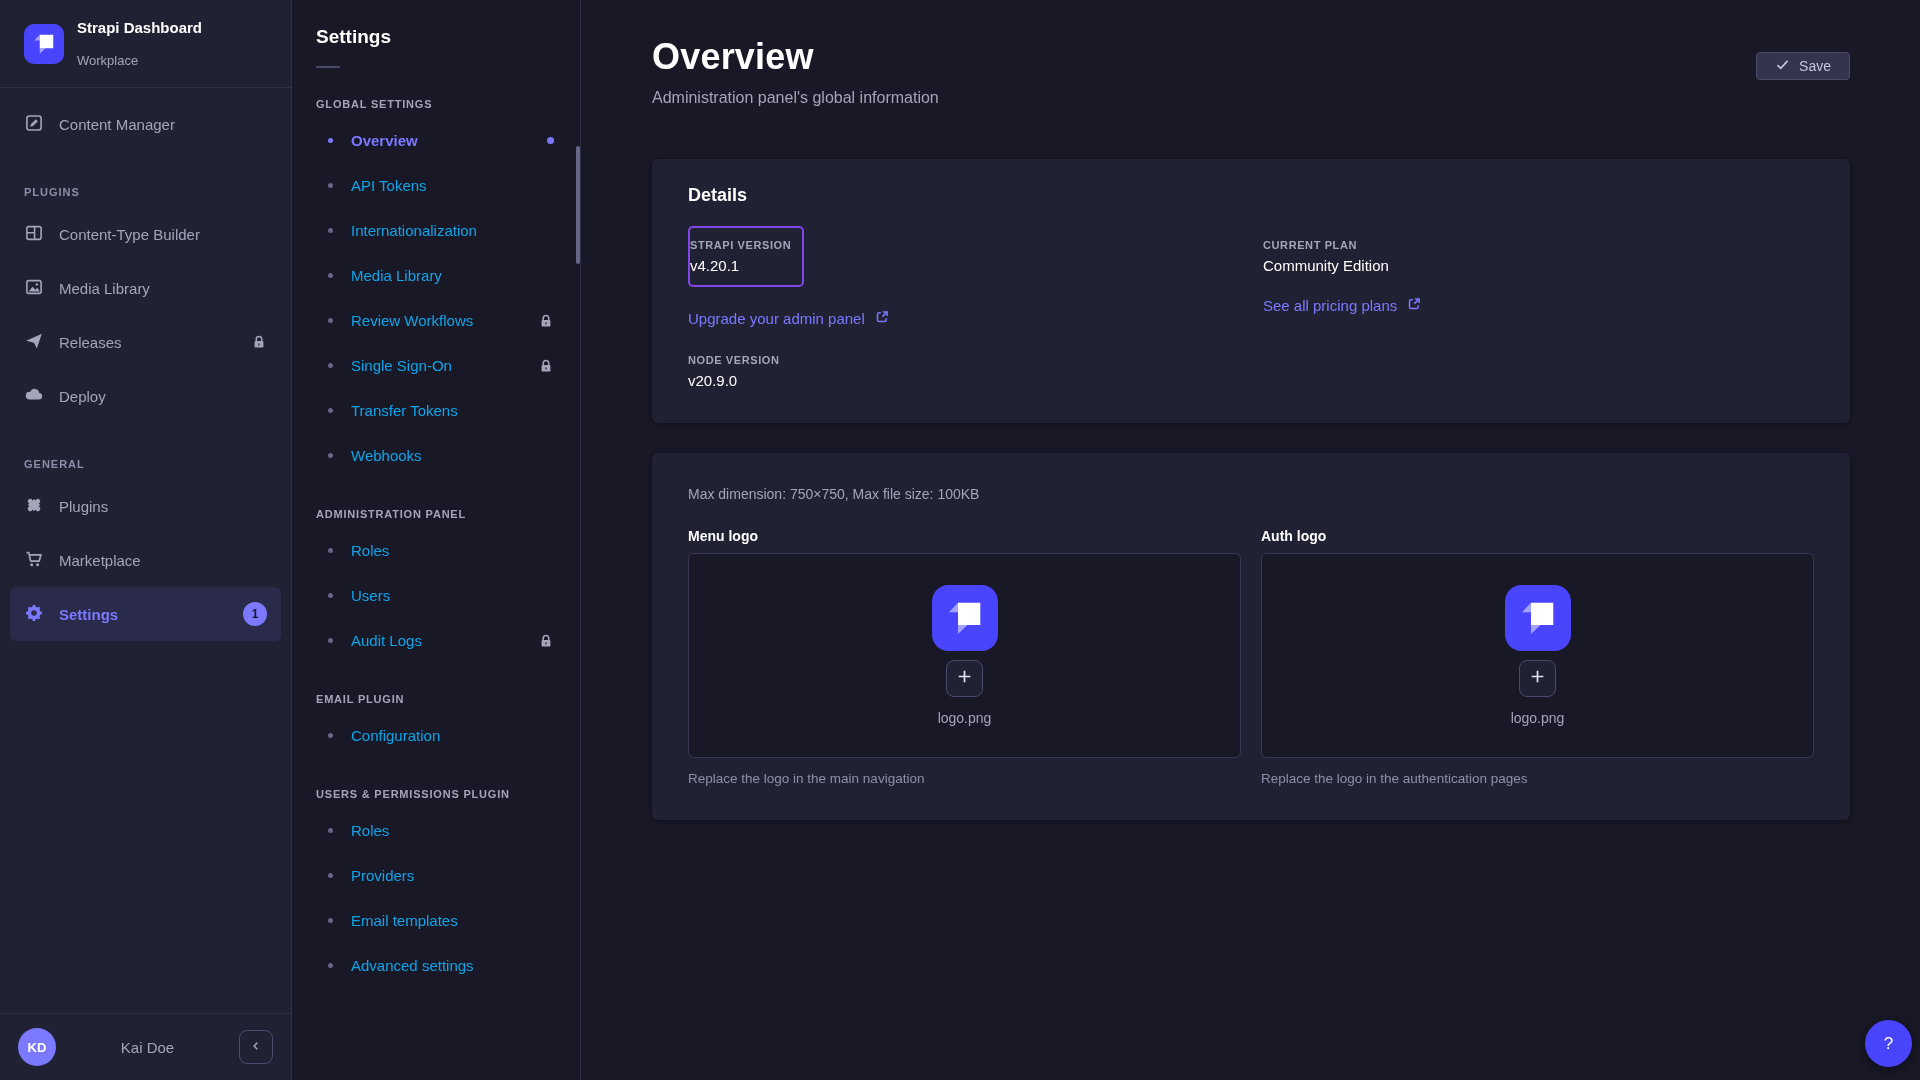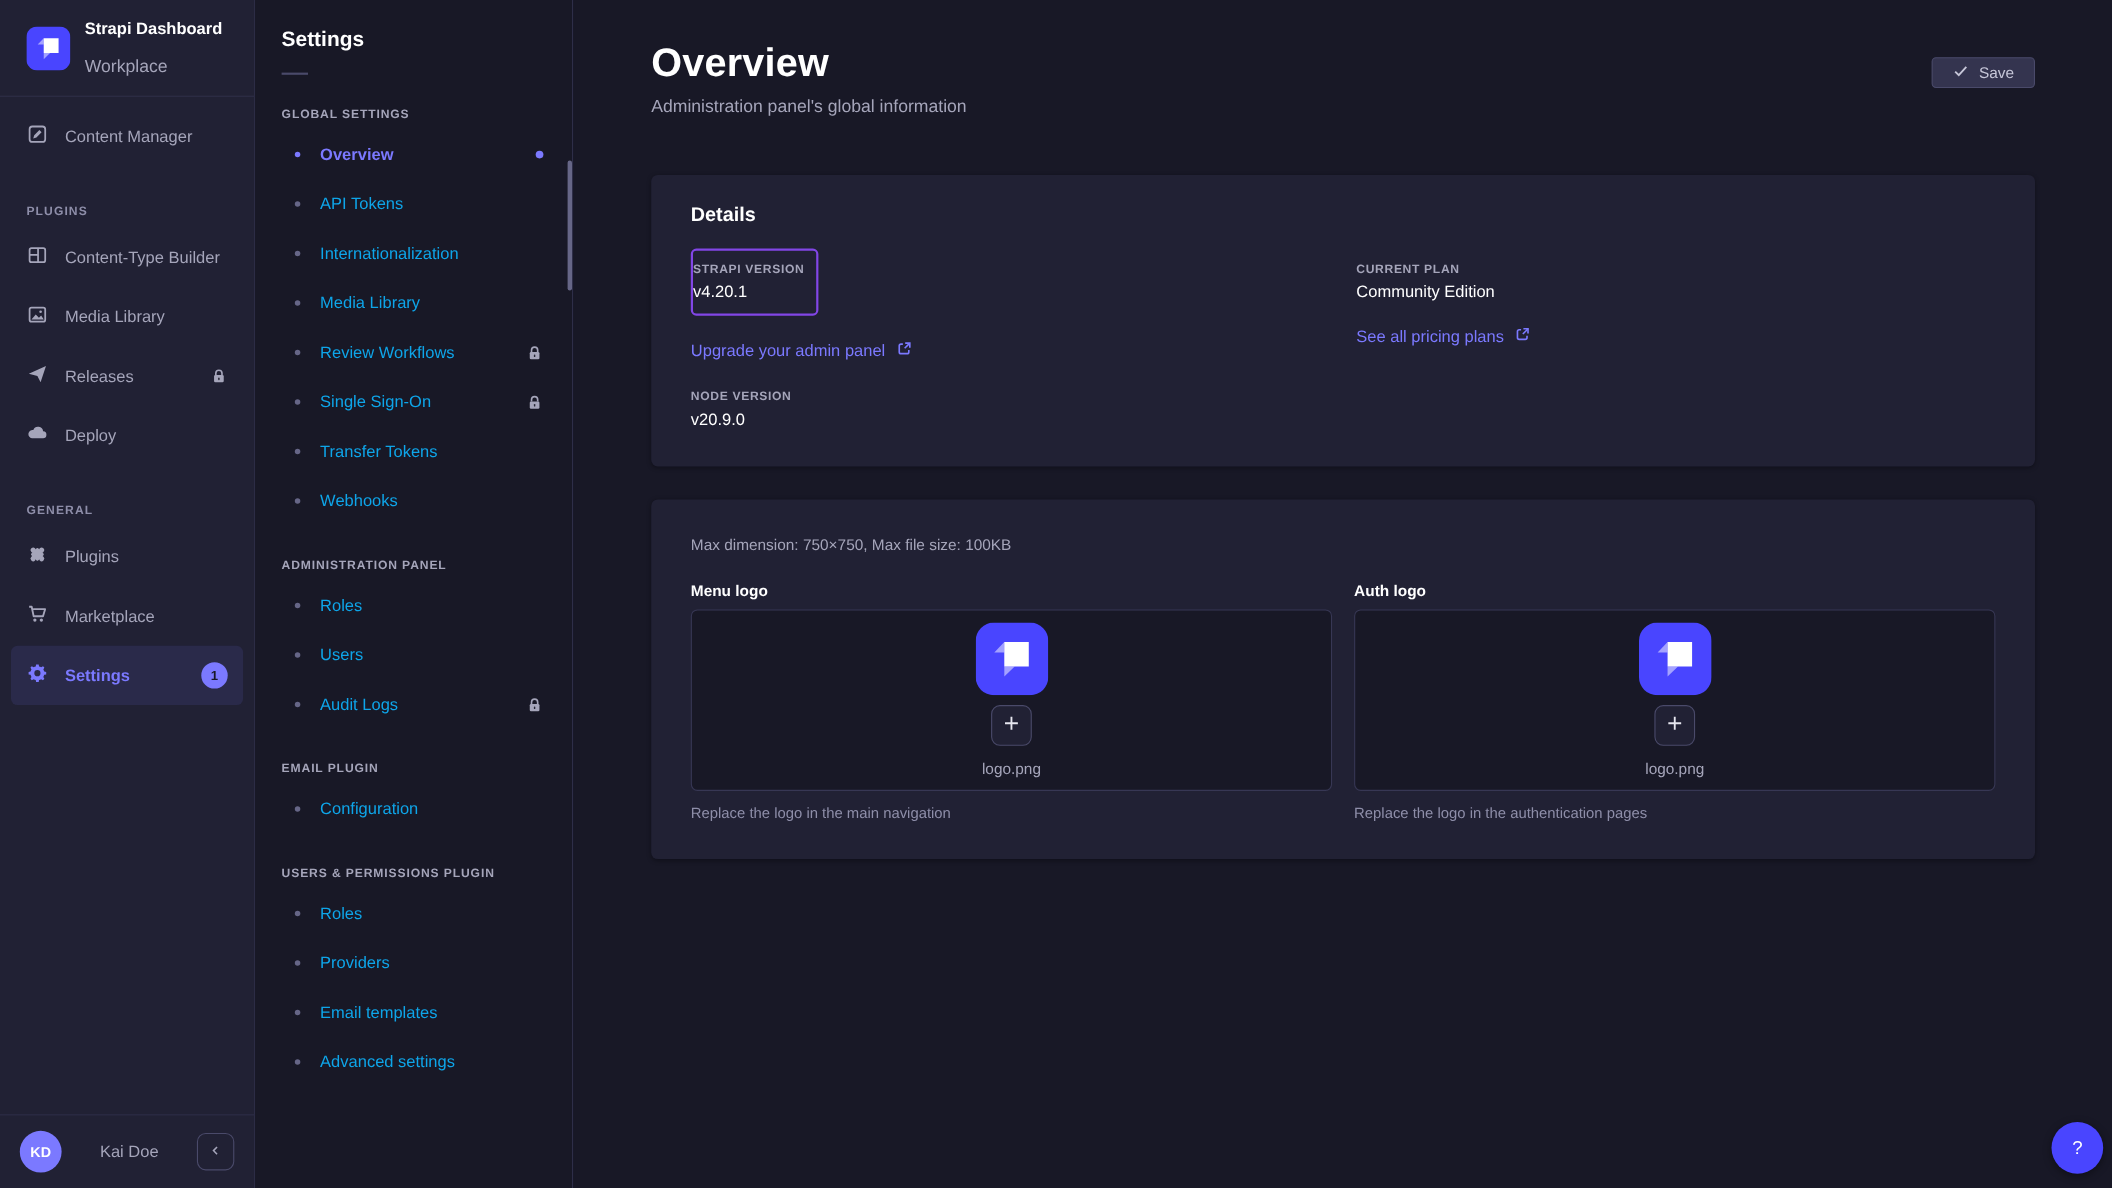--- a/index.html
+++ b/index.html
@@ -1,27 +1,27 @@
 <!DOCTYPE html>
 <html><head>
 <meta charset="utf-8">
 <style>
   * { margin:0; padding:0; box-sizing:border-box; }
   html,body { width:1920px; height:1080px; overflow:hidden; background:#181826;
               font-family:"Liberation Sans", sans-serif; color:#ffffff; }
   .app { display:flex; width:100%; height:100%; }
 
   
-  .sidebar { width:232px; background:#212134; border-right:1px solid #2e2e48;
+  .sidebar { width:292px; background:#212134; border-right:1px solid #2e2e48;
              display:flex; flex-direction:column; flex:none; }
   .brand { display:flex; align-items:center; gap:13px; padding:0 24px; height:88px;
            border-bottom:1px solid #2e2e48; }
   .brand-logo { width:40px; height:40px; flex:none; }
   .brand-title { font-size:15px; font-weight:bold; color:#ffffff; }
-  .brand-sub { font-size:16px; color:#a5a5ba; margin-top:17px; }
+  .brand-sub { font-size:13px; color:#a5a5ba; margin-top:17px; }
   .nav { flex:1; padding-top:9px; }
   .nav-item { display:flex; align-items:center; gap:15px; height:54px; padding:0 24px;
               color:#a5a5ba; font-size:15px; cursor:pointer; }
   .nav-item svg { width:20px; height:20px; flex:none; }
   .nav-item.active { background:#2a2a4a; color:#7b79ff; margin:0 10px; padding:0 14px;
                      border-radius:6px; font-weight:bold; }
   .section-label { font-size:11px; font-weight:bold; letter-spacing:1px; color:#8e8ea9;
                    padding:0 24px; margin:26px 0 0; height:30px; display:flex; align-items:center; }
   .lock { margin-left:auto; color:#a5a5ba; display:flex; }
   .lock svg { width:16px; height:16px; }
@@ -76,21 +76,21 @@
   .version-box { display:inline-block; border:2px solid #8246e6; border-radius:5px;
                  padding:11px 0; min-width:116px; }
   .ext-link { display:inline-flex; align-items:center; gap:9px; color:#7b79ff; font-size:15px;
               margin-top:22px; cursor:pointer; text-decoration:none; }
   .ext-link svg { width:16px; height:16px; }
   .node-block { margin-top:26px; }
   .plan-cell { padding-top:13px; }
 
   .logo-grid { display:grid; grid-template-columns:1fr 1fr; column-gap:20px; margin-top:26px; }
   .logo-label { font-size:14px; font-weight:bold; color:#ffffff; }
-  .upload-box { margin-top:9px; height:165px; background:#181826; border:1px solid #373754;
+  .upload-box { margin-top:9px; height:205px; background:#181826; border:1px solid #373754;
                 border-radius:6px; display:flex; flex-direction:column; align-items:center;
                 justify-content:center; cursor:pointer; }
   .strapi-logo-lg { width:66px; height:66px; }
   .add-btn { width:37px; height:37px; background:#212134; border:1px solid #4a4a6a; border-radius:8px;
              color:#e6e6ef; display:flex; align-items:center; justify-content:center; margin-top:9px;
              cursor:pointer; }
   .add-btn svg { width:17px; height:17px; }
   .filename { font-size:14px; color:#a5a5ba; margin-top:13px; }
   .hint { font-size:13.5px; color:#8e8ea9; margin-top:13px; }
 

